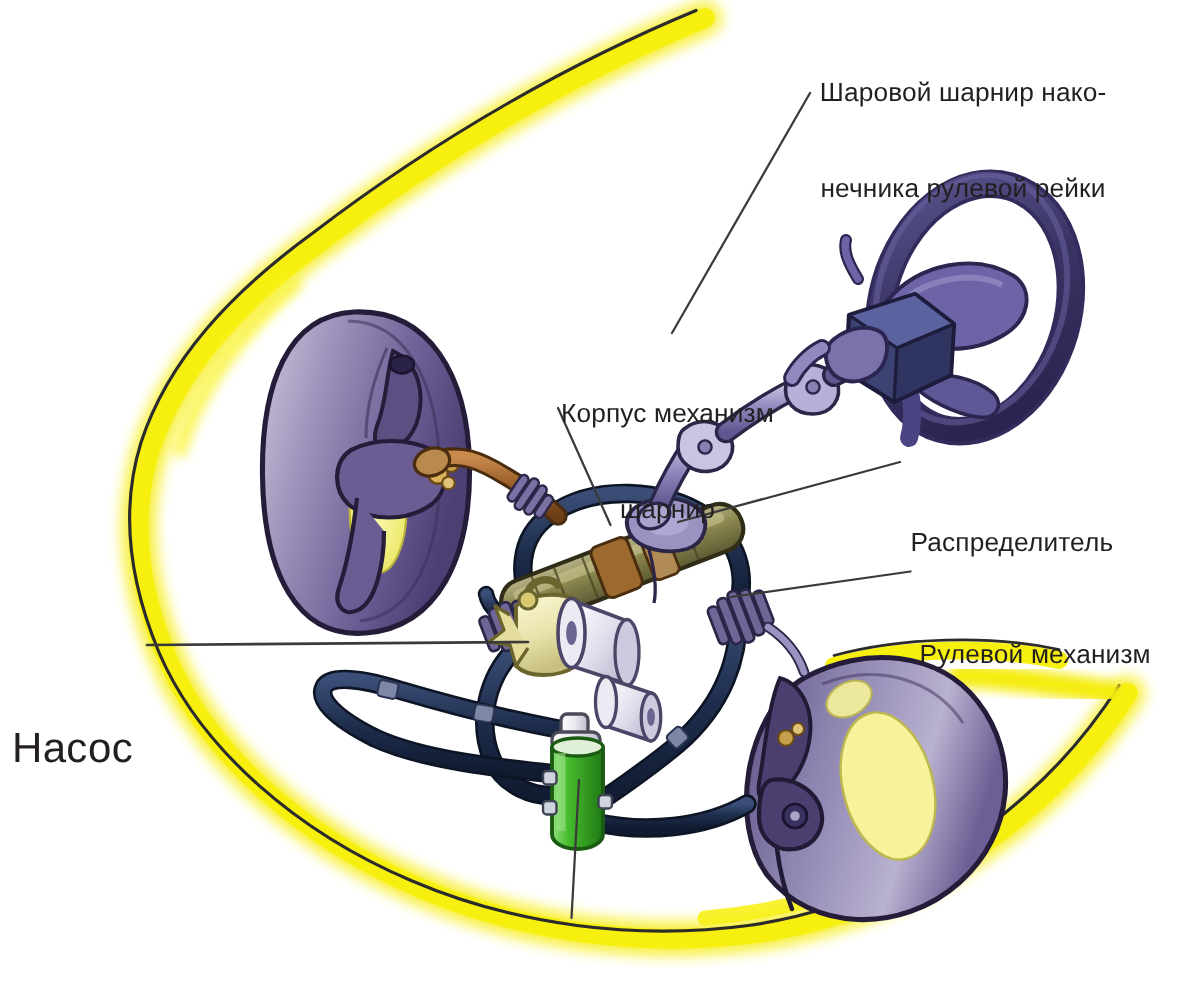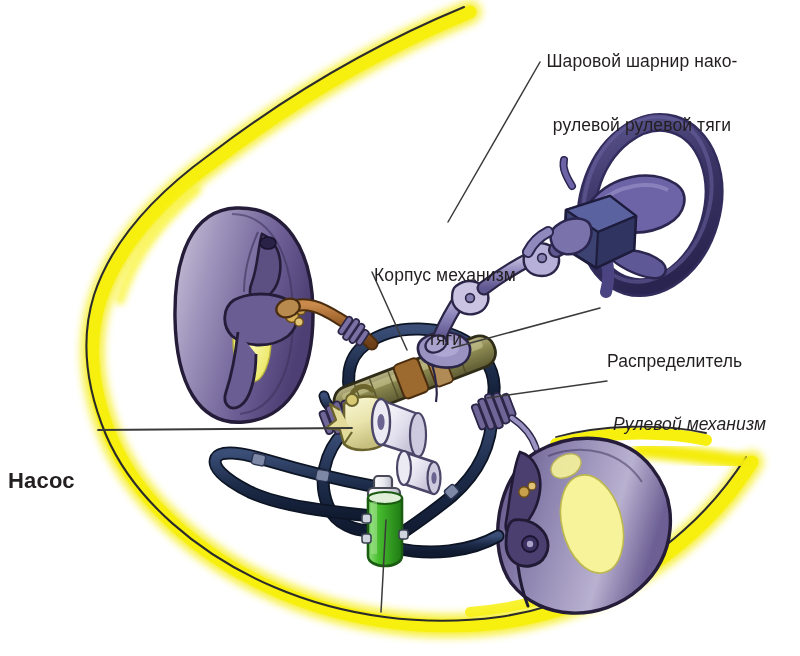--- a/index.html
+++ b/index.html
@@ -2,21 +2,21 @@
 <html><head>
 <meta charset="utf-8">
 <style>
   html,body{margin:0;padding:0;background:#ffffff;}
   body{width:800px;height:656px;overflow:hidden;
        font-family:"Liberation Sans","DejaVu Sans",sans-serif;}
   #stage{position:relative;width:800px;height:656px;background:#fff;}
   svg#art{position:absolute;left:0;top:0;width:800px;height:656px;}
   .lbl{position:absolute;color:#231f20;line-height:1.22;white-space:pre;}
   .lbl-sm{font-size:17.5px;font-weight:400;letter-spacing:.1px;}
-  .lbl-big{font-size:22px;font-weight:700;letter-spacing:.2px;}
+  .lbl-big{font-size:28px;font-weight:400;letter-spacing:.2px;}
   .ctr{text-align:center;}
 </style>
 </head>
 <body>
 
 <div id="stage">
 
   <svg id="art" viewBox="0 0 800 656">
     <defs>
       <linearGradient id="tireL" x1="0" y1="0" x2="1" y2="0.4">
@@ -398,33 +398,33 @@
       <line x1="372" y1="272" x2="407" y2="350"></line>
       <line x1="600" y1="308" x2="452" y2="348"></line>
       <line x1="607" y1="381" x2="487" y2="398"></line>
       <line x1="98" y1="430" x2="352" y2="428" stroke-width="1.8"></line>
       <line x1="381" y1="612" x2="386" y2="520"></line>
     </g>
   </svg>
 
   <div class="lbl lbl-sm ctr" style="left:492px;top:8px;width:300px;">
     <div>Шаровой шарнир нако-</div>
-    <div>рулевой рулевой тяги</div>
+    <div>нечника рулевой рейки</div>
   </div>
 
   <div class="lbl lbl-sm ctr" style="left:355px;top:222px;width:180px;">
     <div>Корпус механизм</div>
-    <div>тяги</div>
+    <div>шарнир</div>
   </div>
 
   <div class="lbl lbl-sm" style="left:607px;top:308px;">
     <div>Распределитель</div>
   </div>
 
-  <div class="lbl lbl-sm" style="left:613px;top:371px;font-style:italic;">
+  <div class="lbl lbl-sm" style="left:613px;top:383px;">
     <div>Рулевой механизм</div>
   </div>
 
   <div class="lbl lbl-big" style="left:8px;top:414px;">
     <div>Насос</div>
   </div>
 
   <div class="lbl lbl-big" style="left:334px;top:615px;">
     
   </div>

